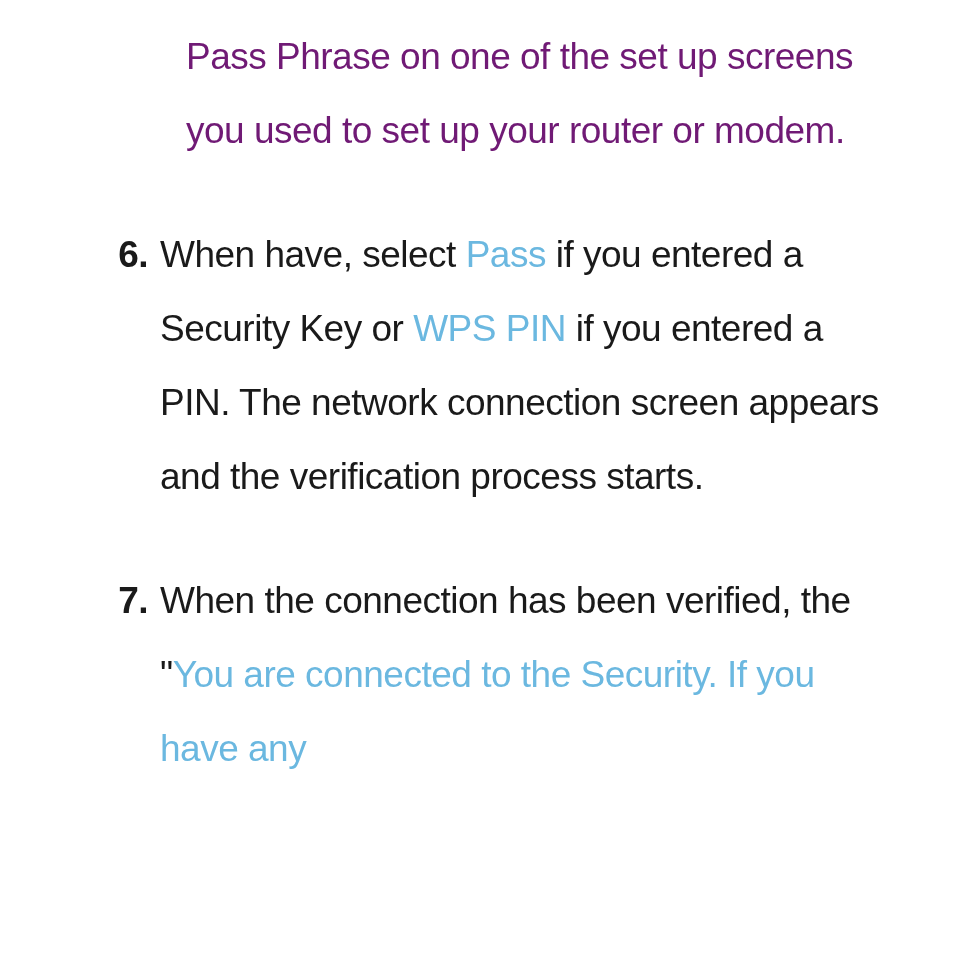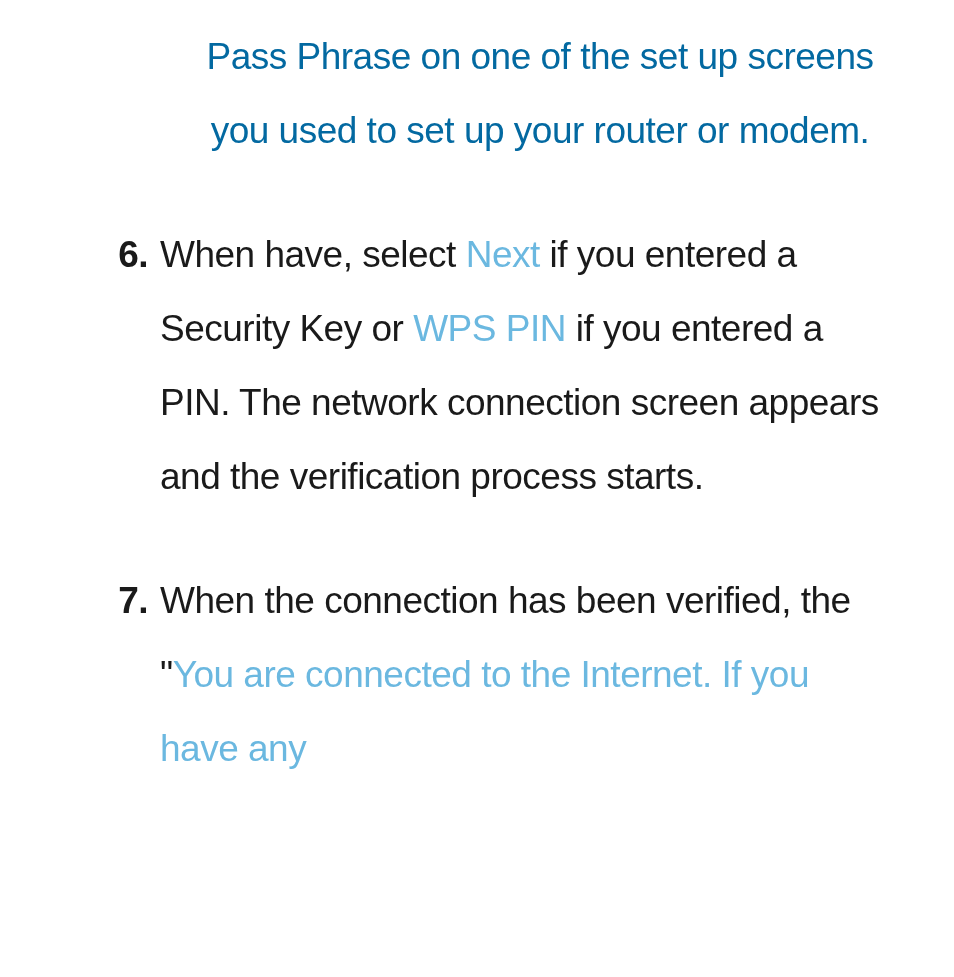--- a/index.html
+++ b/index.html
@@ -12,27 +12,26 @@
       background: #ffffff;
       width: 954px;
       height: 977px;
       overflow: hidden;
       padding: 0;
     }
     .content {
       padding: 20px 60px 0 100px;
     }
     .note-text {
-      color: #0369a1;
+      color: #701a75;
       font-size: 37px;
       line-height: 2.0;
       margin-left: 86px;
       margin-bottom: 50px;
       letter-spacing: -0.5px;
-      text-align: center;
     }
     .step {
       display: flex;
       margin-bottom: 50px;
     }
     .step-number {
       color: #1a1a1a;
       font-size: 37px;
       font-weight: bold;
       min-width: 48px;
@@ -57,24 +56,24 @@
 
 <div class="content">
 
   <div class="note-text">
     <span>Pass Phrase on one of the set up screens you used to set up your router or modem.</span>
   </div>
 
   <div class="step">
     <div class="step-number">6.</div>
     <div class="step-body">
-      <span>When have, select </span><span class="highlight">Next</span><span> if you entered a Security Key or </span><span class="highlight">WPS PIN</span><span> if you entered a PIN. The network connection screen appears and the verification process starts.</span>
+      <span>When have, select </span><span class="highlight">Pass</span><span> if you entered a Security Key or </span><span class="highlight">WPS PIN</span><span> if you entered a PIN. The network connection screen appears and the verification process starts.</span>
     </div>
   </div>
 
   <div class="step">
     <div class="step-number">7.</div>
     <div class="step-body">
-      <span> When the connection has been verified, the "</span><span class="highlight">You are connected to the Internet. If you have any</span>
+      <span> When the connection has been verified, the "</span><span class="highlight">You are connected to the Security. If you have any</span>
     </div>
   </div>
 
 </div>
 
 </body></html>

